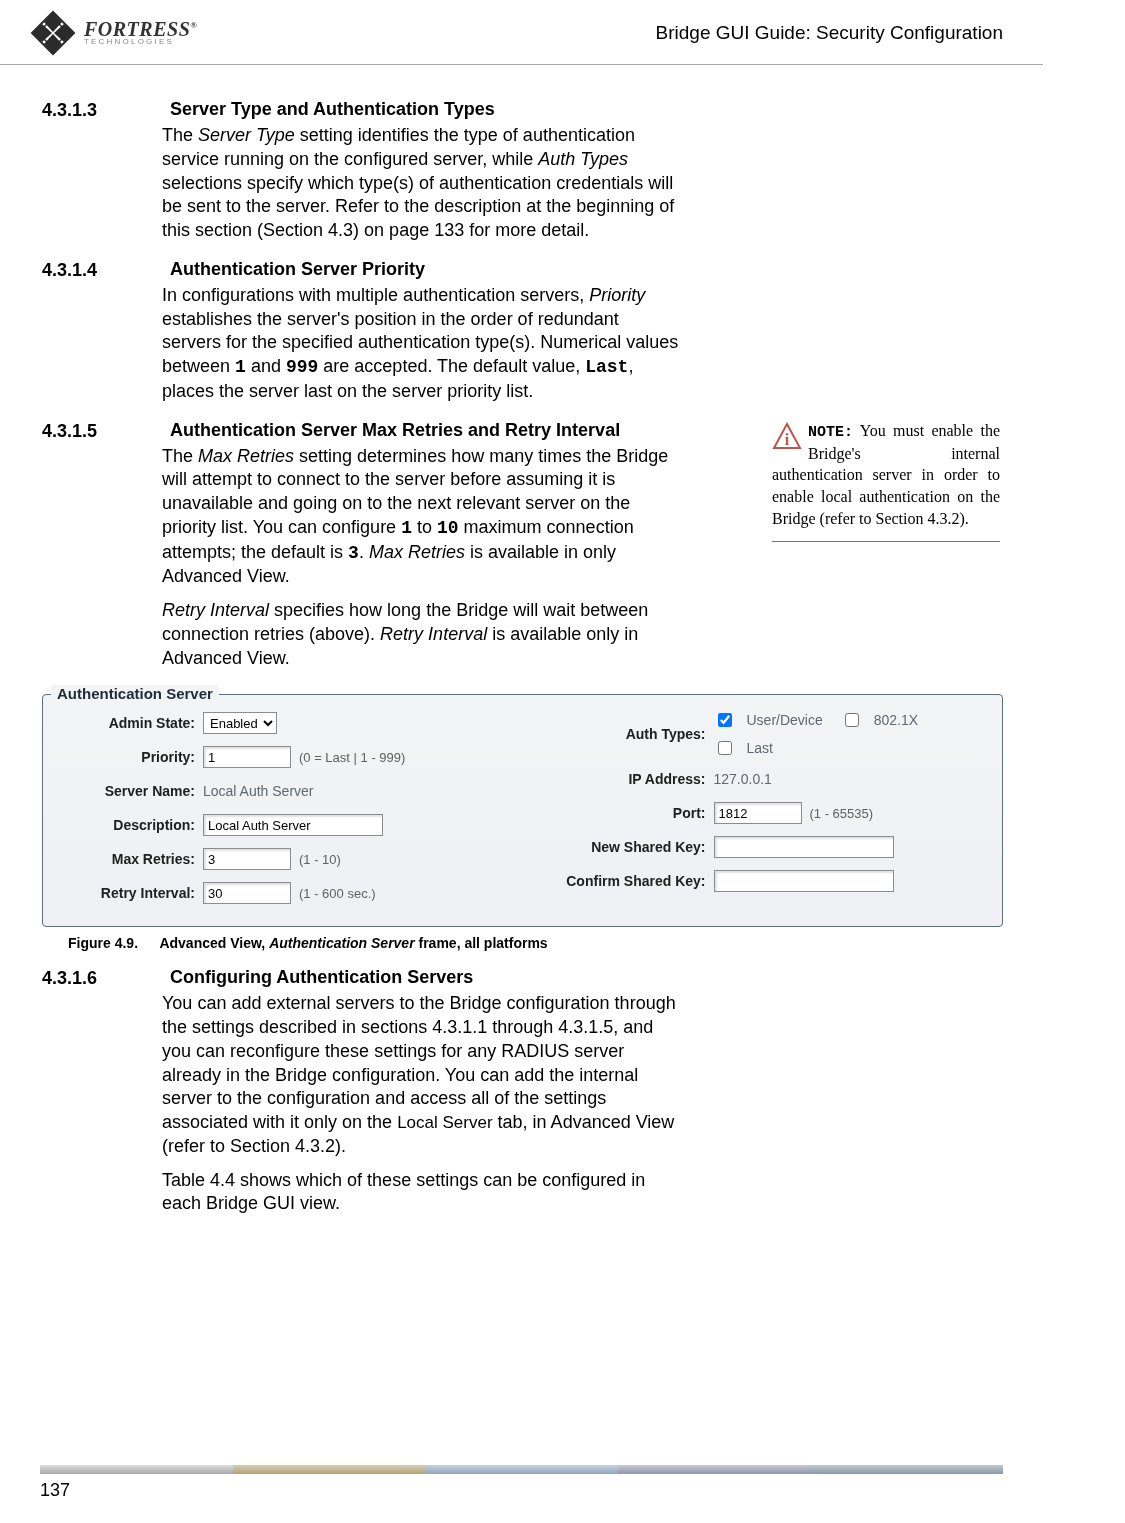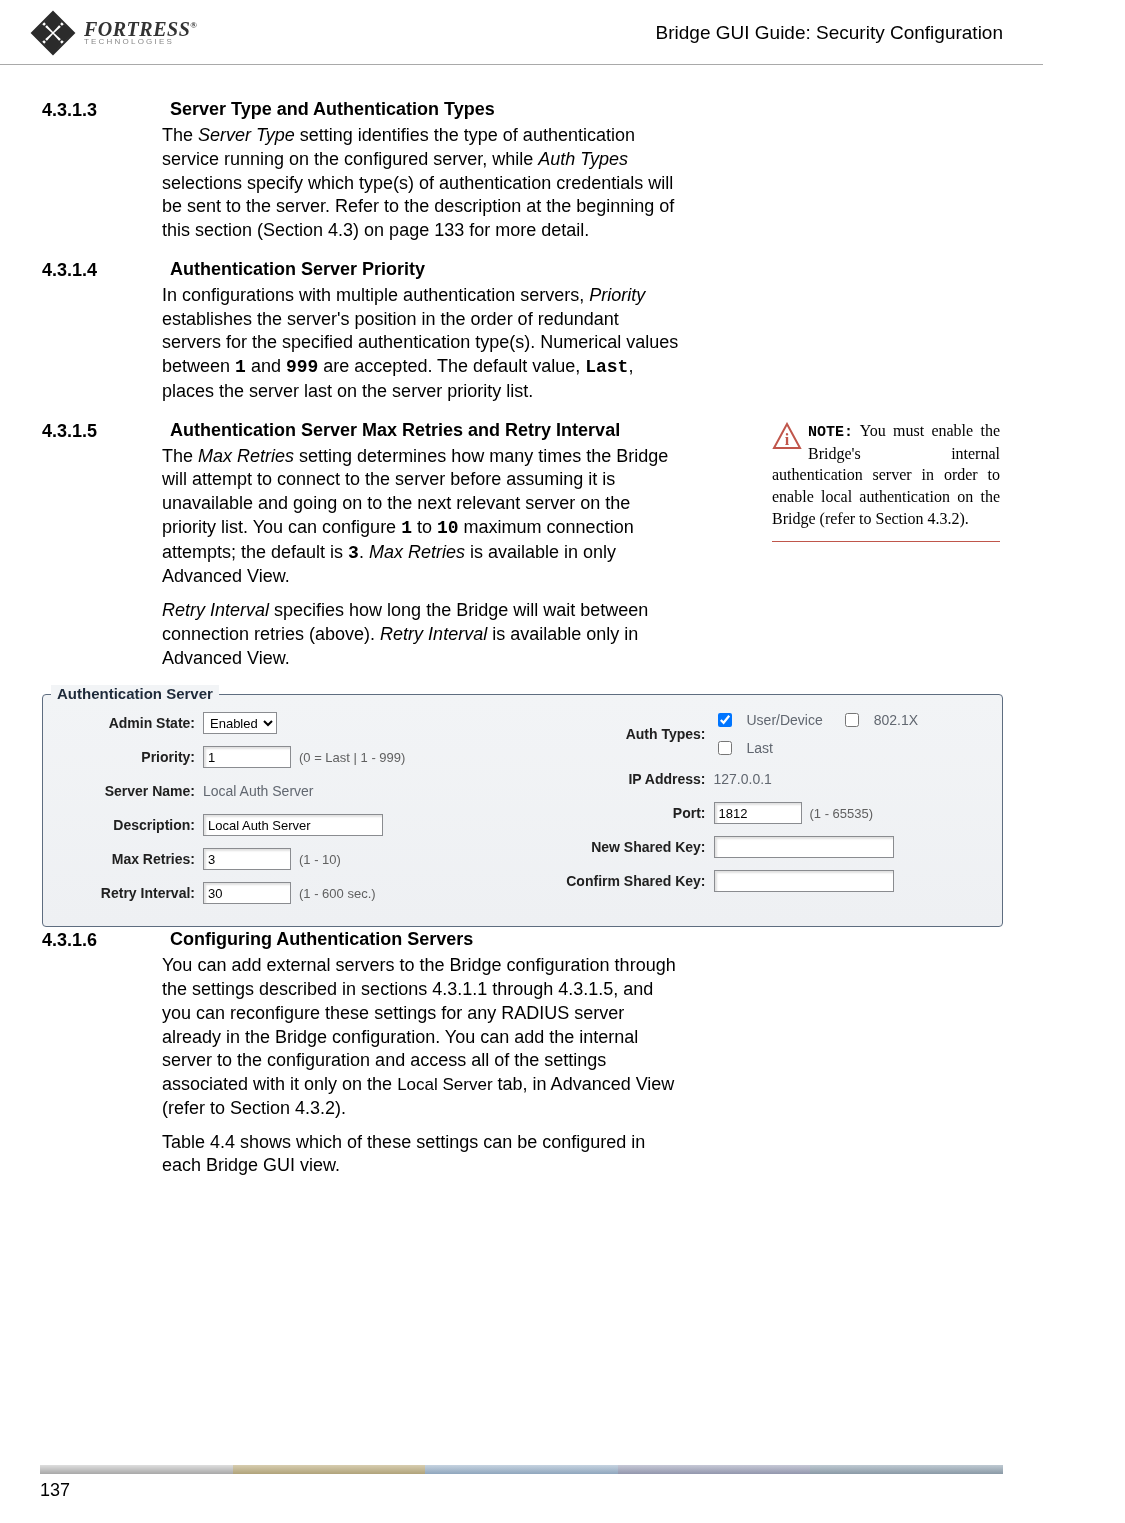--- a/index.html
+++ b/index.html
@@ -378,20 +378,24 @@
           </div>
           <div class="fig-row">
             <div class="fig-label">Confirm Shared Key:</div>
             <div class="fig-ctrl">
               <input class="fig-input wide" type="password" style="">
             </div>
           </div>
         </div>
       </div>
     </div>
+    <div class="figcap">
+      <span class="fignum">Figure 4.9.</span>
+      <span>Advanced View, </span><span class="it">Authentication Server</span><span> frame, all platforms</span>
+    </div>
 
     <div class="sec">
       <div class="sec-num">4.3.1.6</div>
       <div class="sec-body">
         <div class="sec-title">Configuring Authentication Servers</div>
         <p>
           <span>You can add external servers to the Bridge configuration through the settings described in sections 4.3.1.1 through 4.3.1.5, and you can reconfigure these settings for any RADIUS server already in the Bridge configuration. You can add the internal server to the configuration and access all of the settings associated with it only on the </span><span class="sans-inline">Local Server</span><span> tab, in Advanced View (refer to Section 4.3.2).</span>
         </p>
         <p>Table 4.4 shows which of these settings can be configured in each Bridge GUI view.</p>
       </div>

